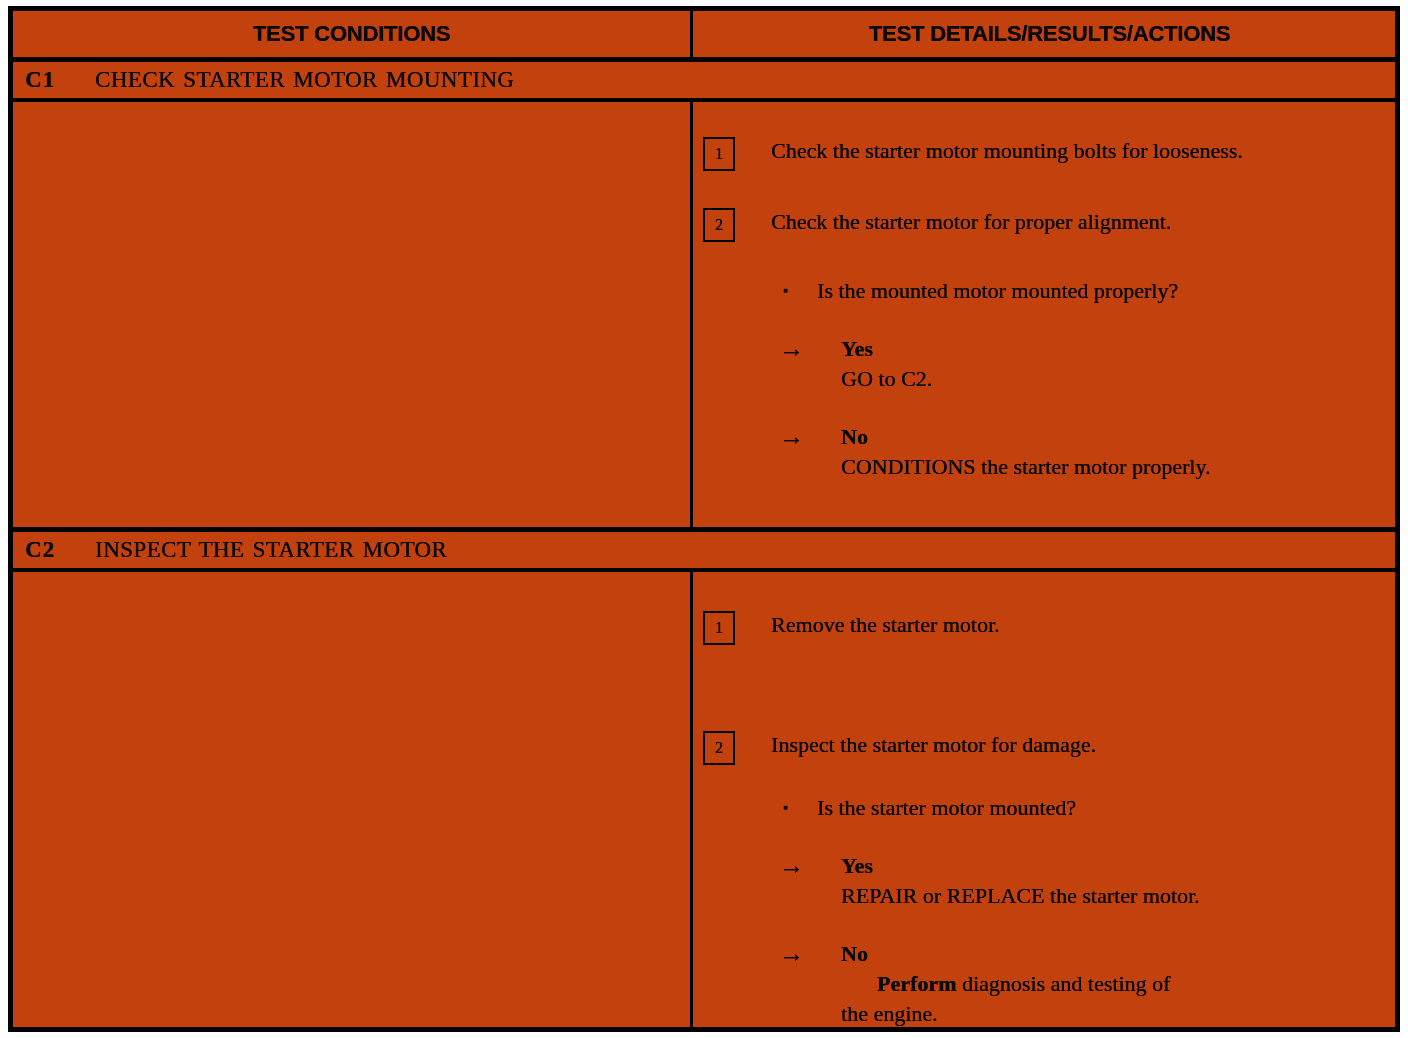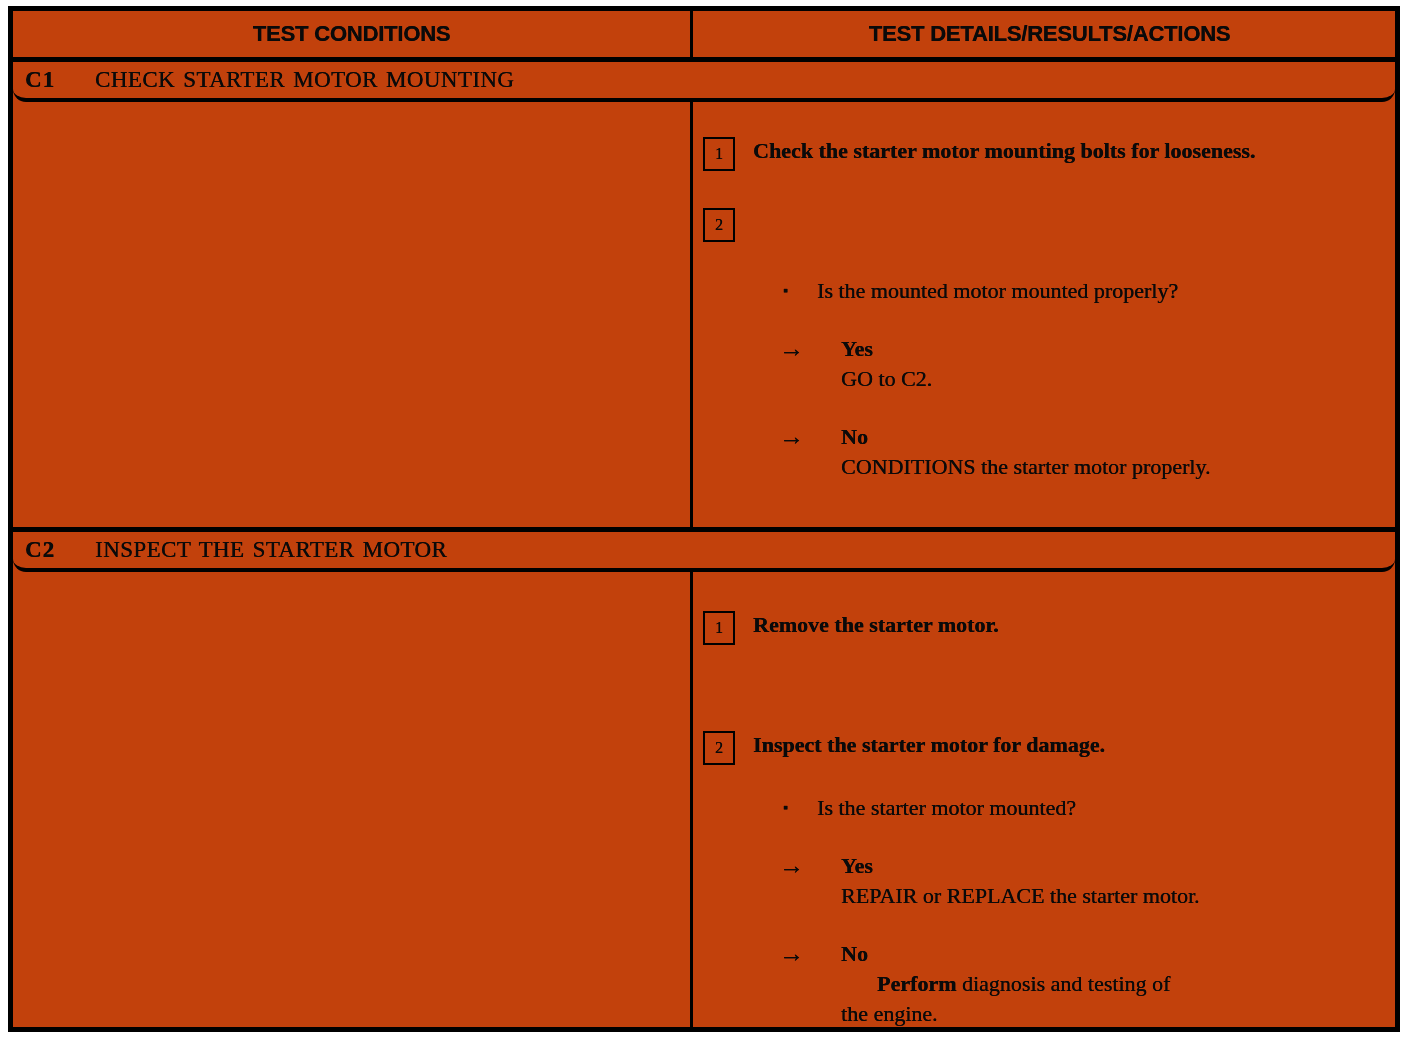--- a/index.html
+++ b/index.html
@@ -30,39 +30,38 @@
   .hcell { display:flex; align-items:center; justify-content:center; }
   .hcell.left { width:680px; flex:none; border-right:3px solid #000; box-sizing:border-box; }
   .hcell.right { flex:1;padding-left:11px; }
   
   .sec-row {
     height:40px; flex:none;
     border-bottom:4px solid #000;
     display:flex; align-items:center;
     padding-left:12px; box-sizing:border-box;
     font-size:23px;
-    border-radius:13px;
   }
   .sec-id { font-weight:bold; width:70px; flex:none; letter-spacing:1px; }
   .sec-title { letter-spacing:0.4px; word-spacing:2px; }
   
   .content-row { display:flex; }
   .content-row.c1 { height:425px; flex:none; border-bottom:5px solid #000; }
   .content-row.c2 { flex:1; }
   .lcell { width:680px; flex:none; border-right:3px solid #000; box-sizing:border-box; }
   .rcell { flex:1; padding-left:10px; font-size:22px; line-height:30px; overflow:hidden; }
   
   .step { display:flex; align-items:flex-start; }
   .numbox {
     width:28px; height:30px; flex:none;
     border:2.5px solid #000;
     display:flex; align-items:center; justify-content:center;
     font-size:16px; line-height:1; margin-top:1px;
   }
-  .step-text { margin-left:18px; max-width:505px;font-weight:bold; }
+  .step-text { margin-left:36px; max-width:505px; }
   
   .q-row { display:flex; margin-left:80px; }
   .q-bullet { font-size:14px; line-height:30px; margin-right:29px; flex:none; }
   .q-text { max-width:520px; }
   
   .outcome { display:flex; margin-left:76px; }
   .arrow { width:62px; flex:none; font-size:25px; line-height:29px; }
   .outcome-body { max-width:530px; }
   .outcome-label { font-weight:bold; }
   .outcome-action { }
@@ -88,20 +87,21 @@
       <div class="lcell"></div>
       <div class="rcell">
 
         <div class="step" style="margin-top:34px">
           <span class="numbox">1</span>
           <div class="step-text">Check the starter motor mounting bolts for looseness.</div>
         </div>
 
         <div class="step" style="margin-top:36px">
           <span class="numbox">2</span>
+          <div class="step-text">Check the starter motor for proper alignment.</div>
         </div>
 
         <div class="q-row" style="margin-top:34px">
           <span class="q-bullet">▪</span>
           <div class="q-text">Is the mounted motor mounted properly?</div>
         </div>
 
         <div class="outcome" style="margin-top:28px">
           <span class="arrow">→</span>
           <div class="outcome-body">

